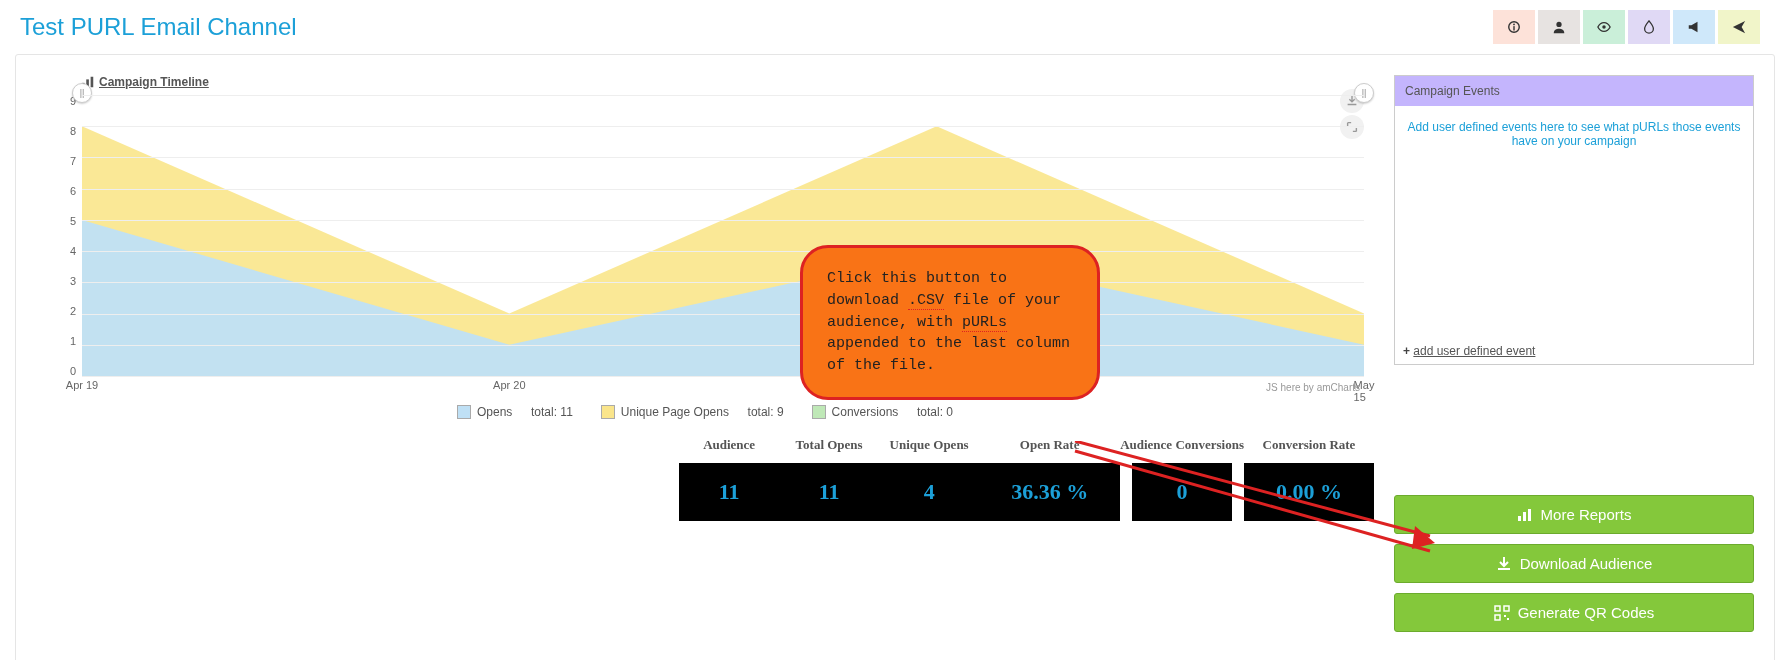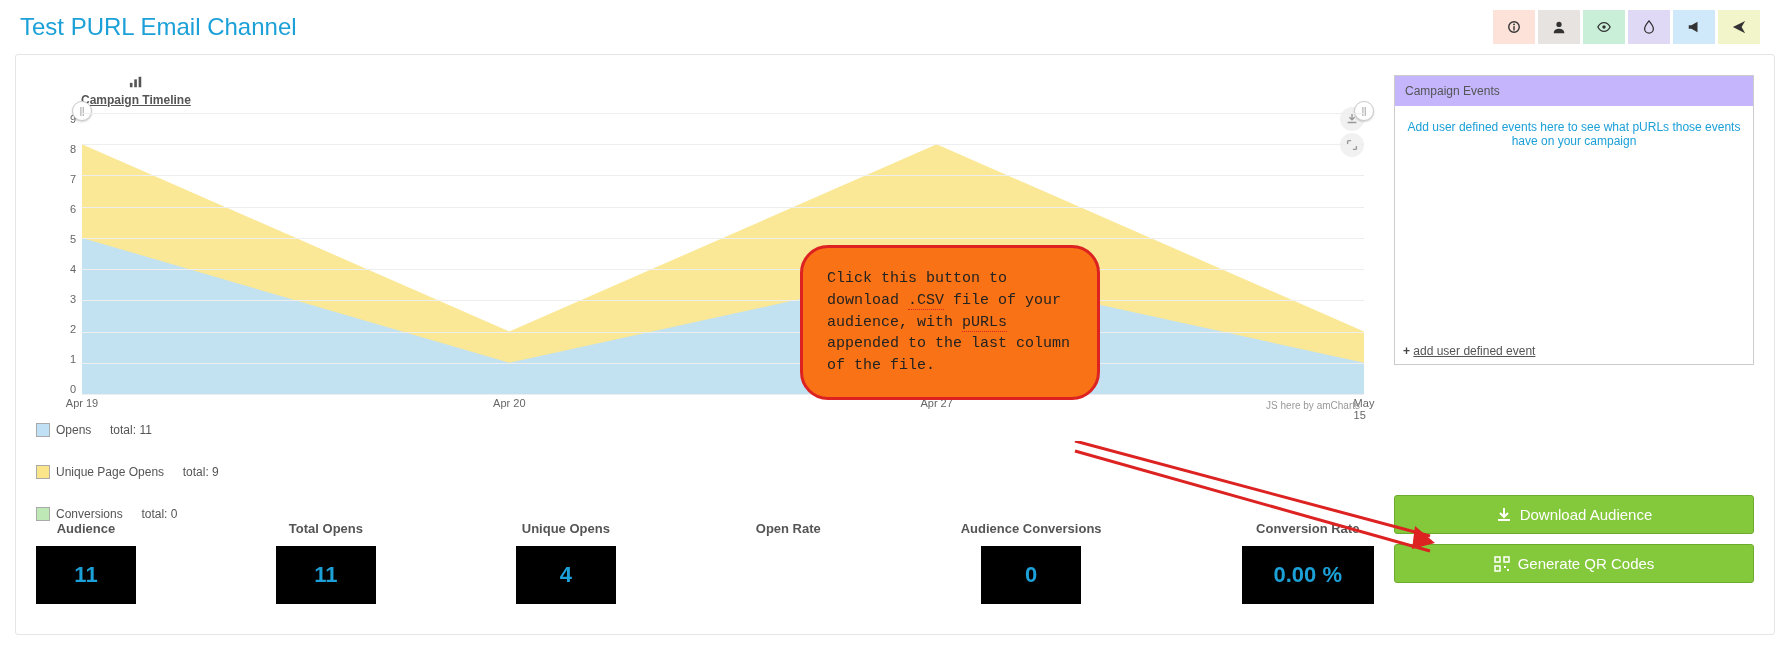--- a/index.html
+++ b/index.html
@@ -54,21 +54,20 @@
   .timeline-hdr {
     font-size: 12px;
     font-weight: bold;
     text-decoration: underline;
     color: #555;
     margin-left: 45px;
     margin-bottom: 6px;
     display: inline-flex;
     align-items: center;
     gap: 4px;
-    flex-direction: column;
   }
 
   .chart-wrap {
     position: relative;
     height: 300px;
     margin-left: 10px;
   }
   .y-axis {
     position: absolute;
     left: 0; top: 0; bottom: 18px;
@@ -129,31 +128,32 @@
     color: #999;
   }
 
   .legend-row {
     display: flex;
     justify-content: center;
     gap: 28px;
     margin-top: 10px;
     font-size: 12px;
     color: #555;
-    flex-direction: column;
   }
   .legend-item { display: flex; align-items: center; gap: 6px; }
   .swatch { width: 14px; height: 14px; border: 1px solid #aaa; }
   .swatch-opens { background: #bfe0f5; }
   .swatch-upo   { background: #fae58b; }
   .swatch-conv  { background: #bfe8b7; }
 
   .stats-row {
     display: flex;
-    justify-content: space-between;
+    justify-content: flex-end;
+    margin-top: 18px;
+    font-family: Liberation Serif, serif;
   }
   .stat {
     text-align: center;
   }
   .stat-label {
     font-size: 13px;
     font-weight: bold;
     color: #555;
     margin-bottom: 10px;
   }
@@ -367,40 +367,48 @@
         <span>Conversions</span>
         &nbsp;&nbsp;
         <span>total: 0</span>
       </div>
     </div>
 
     <div class="stats-row" id="stats-row">
         <div class="stat"><div class="stat-label">Audience</div><div class="stat-value">11</div></div>
         <div class="stat"><div class="stat-label">Total Opens</div><div class="stat-value">11</div></div>
         <div class="stat"><div class="stat-label">Unique Opens</div><div class="stat-value">4</div></div>
-        <div class="stat"><div class="stat-label">Open Rate</div></div>
+        <div class="stat"><div class="stat-label">Open Rate</div><div class="stat-value">36.36 %</div></div>
         <div class="stat"><div class="stat-label">Audience Conversions</div><div class="stat-value">0</div></div>
         <div class="stat"><div class="stat-label">Conversion Rate</div><div class="stat-value">0.00 %</div></div>
       </div>
   </div>
 
   <div class="right-col">
     <div class="events-box">
       <div class="events-header">Campaign Events</div>
       <div class="events-body">
         <span>Add user defined events here to see what pURLs those events have on your campaign</span>
       </div>
       <div class="events-footer">
         <span style="font-weight:bold;">+ </span>
         <span class="add-event-link">add user defined event</span>
       </div>
     </div>
 
     <div style="height:110px"></div>
 
+    <div class="green-btn">
+      <svg class="ico-lg" viewBox="0 0 16 16">
+          <rect x="1" y="9" width="3" height="5" fill="#fff"></rect>
+          <rect x="6" y="5" width="3" height="9" fill="#fff"></rect>
+          <rect x="11" y="2" width="3" height="12" fill="#fff"></rect>
+        </svg>
+      <span>More Reports</span>
+    </div>
     <div class="green-btn">
       <svg class="ico-lg" viewBox="0 0 16 16">
           <path d="M8 1v8M4 6l4 4 4-4M2 13h12" stroke="#fff" stroke-width="2" fill="none"></path>
         </svg>
       <span>Download Audience</span>
     </div>
     <div class="green-btn">
       <svg class="ico-lg" viewBox="0 0 16 16">
           <rect x="1" y="1" width="5" height="5" fill="none" stroke="#fff" stroke-width="1.5"></rect>
           <rect x="10" y="1" width="5" height="5" fill="none" stroke="#fff" stroke-width="1.5"></rect>

